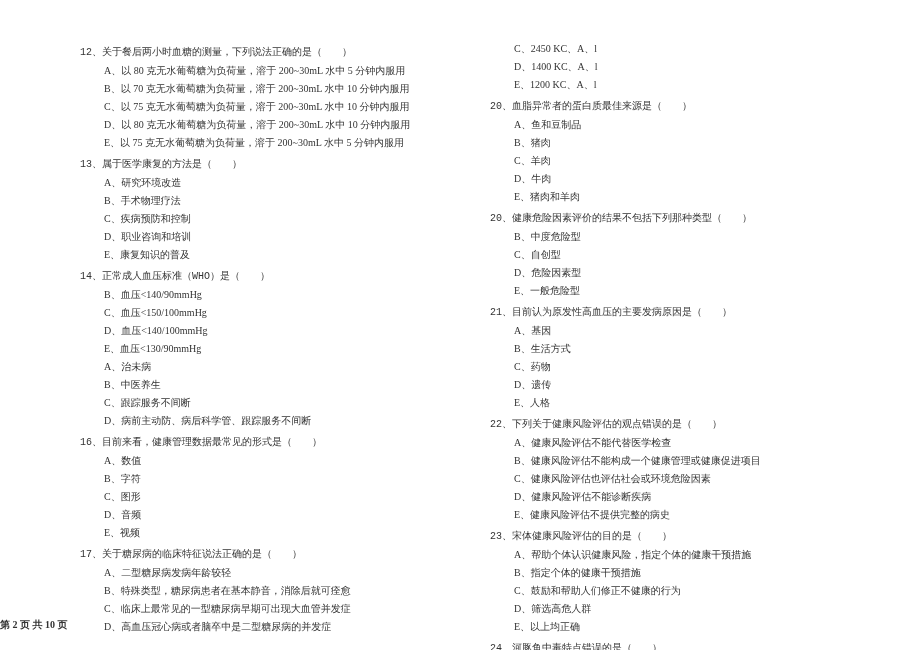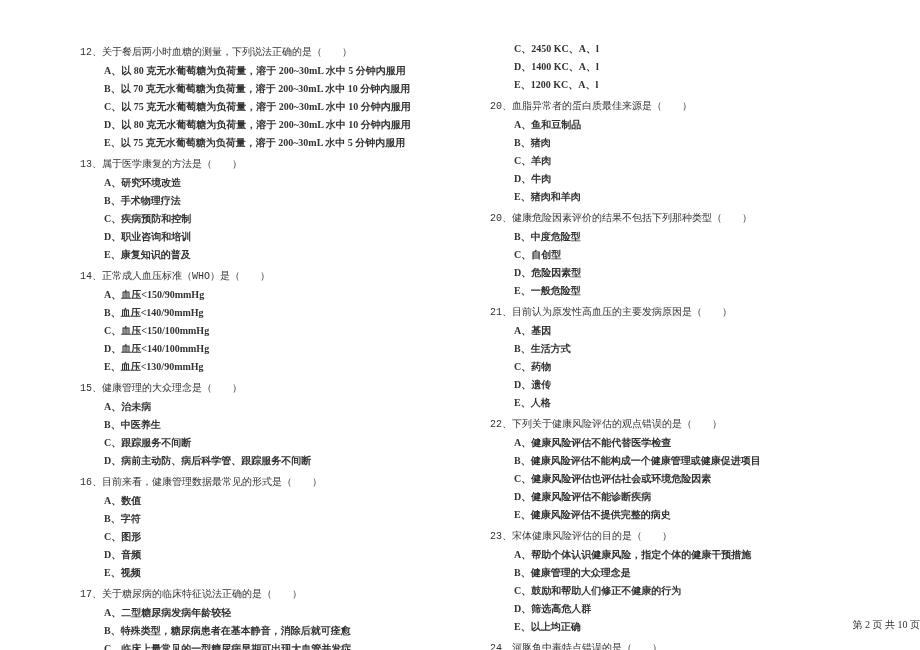--- a/index.html
+++ b/index.html
@@ -20,56 +20,54 @@
     .col {
       flex: 1;
       line-height: 1.8;
     }
     .q-stem {
       margin-top: 4px;
       font-family: Liberation Mono, monospace;
     }
     .q-opt {
       padding-left: 24px;
-      font-weight: bold;
     }
     .footer {
       position: absolute;
       bottom: 18px;
       left: 0;
       right: 0;
-      text-align: right;
+      text-align: left;
       font-size: 10px;
       color: #333;
+      font-weight: bold;
     }
   </style>
 </head>
 <body>
 
 <div class="columns">
   <div class="col" id="col-left">
       <div class="q-stem">12、关于餐后两小时血糖的测量，下列说法正确的是（　　）</div>
       <div class="q-opt">A、以 80 克无水葡萄糖为负荷量，溶于 200~30mL 水中 5 分钟内服用</div>
       <div class="q-opt">B、以 70 克无水葡萄糖为负荷量，溶于 200~30mL 水中 10 分钟内服用</div>
       <div class="q-opt">C、以 75 克无水葡萄糖为负荷量，溶于 200~30mL 水中 10 分钟内服用</div>
       <div class="q-opt">D、以 80 克无水葡萄糖为负荷量，溶于 200~30mL 水中 10 分钟内服用</div>
       <div class="q-opt">E、以 75 克无水葡萄糖为负荷量，溶于 200~30mL 水中 5 分钟内服用</div>
       <div class="q-stem">13、属于医学康复的方法是（　　）</div>
       <div class="q-opt">A、研究环境改造</div>
       <div class="q-opt">B、手术物理疗法</div>
       <div class="q-opt">C、疾病预防和控制</div>
       <div class="q-opt">D、职业咨询和培训</div>
       <div class="q-opt">E、康复知识的普及</div>
       <div class="q-stem">14、正常成人血压标准（WHO）是（　　）</div>
-      <div class="q-opt">A、血压&lt;150/90mmHg</div>
       <div class="q-opt">B、血压&lt;140/90mmHg</div>
       <div class="q-opt">C、血压&lt;150/100mmHg</div>
       <div class="q-opt">D、血压&lt;140/100mmHg</div>
       <div class="q-opt">E、血压&lt;130/90mmHg</div>
-      <div class="q-stem">15、健康管理的大众理念是（　　）</div>
       <div class="q-opt">A、治未病</div>
       <div class="q-opt">B、中医养生</div>
       <div class="q-opt">C、跟踪服务不间断</div>
       <div class="q-opt">D、病前主动防、病后科学管、跟踪服务不间断</div>
       <div class="q-stem">16、目前来看，健康管理数据最常见的形式是（　　）</div>
       <div class="q-opt">A、数值</div>
       <div class="q-opt">B、字符</div>
       <div class="q-opt">C、图形</div>
       <div class="q-opt">D、音频</div>
       <div class="q-opt">E、视频</div>
@@ -101,21 +99,21 @@
       <div class="q-opt">D、遗传</div>
       <div class="q-opt">E、人格</div>
       <div class="q-stem">22、下列关于健康风险评估的观点错误的是（　　）</div>
       <div class="q-opt">A、健康风险评估不能代替医学检查</div>
       <div class="q-opt">B、健康风险评估不能构成一个健康管理或健康促进项目</div>
       <div class="q-opt">C、健康风险评估也评估社会或环境危险因素</div>
       <div class="q-opt">D、健康风险评估不能诊断疾病</div>
       <div class="q-opt">E、健康风险评估不提供完整的病史</div>
       <div class="q-stem">23、宋体健康风险评估的目的是（　　）</div>
       <div class="q-opt">A、帮助个体认识健康风险，指定个体的健康干预措施</div>
-      <div class="q-opt">B、健康管理的大众理念是</div>
+      <div class="q-opt">B、指定个体的健康干预措施</div>
       <div class="q-opt">C、鼓励和帮助人们修正不健康的行为</div>
       <div class="q-opt">D、筛选高危人群</div>
       <div class="q-opt">E、以上均正确</div>
       <div class="q-stem">24、河豚鱼中毒特点错误的是（　　）</div>
     </div>
 </div>
 
 <div class="footer">第 2 页 共 10 页</div>
 
 </body></html>

